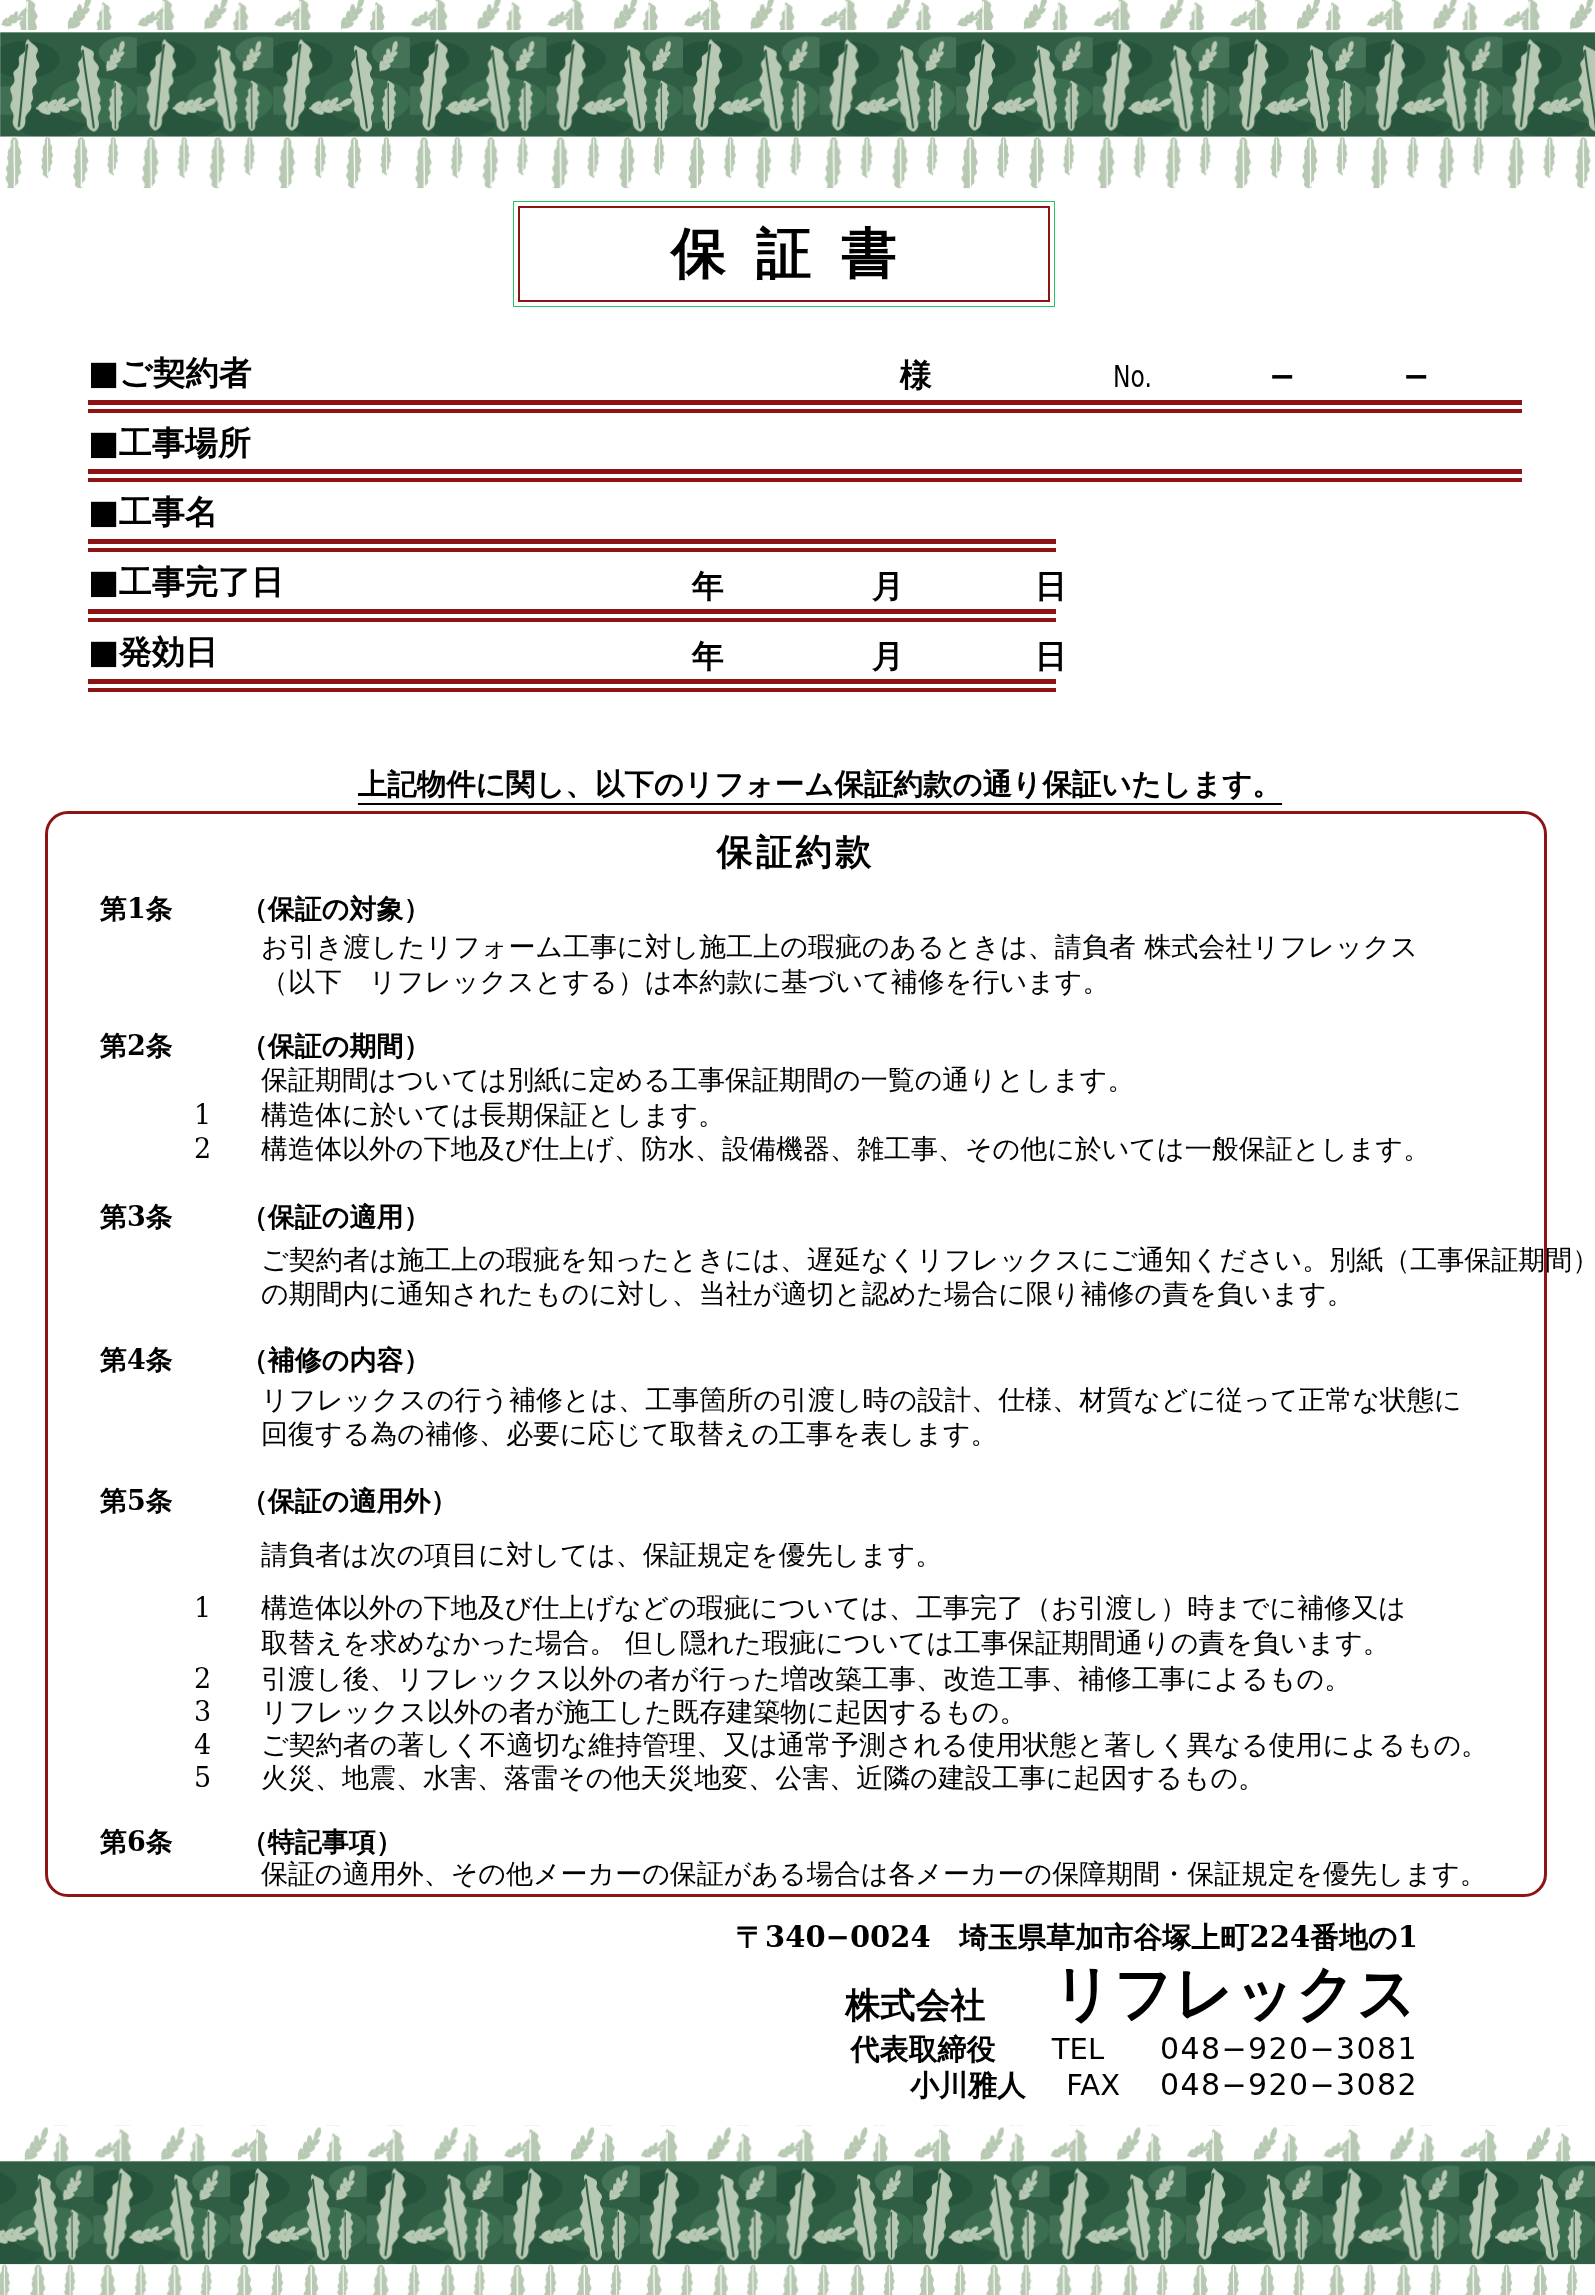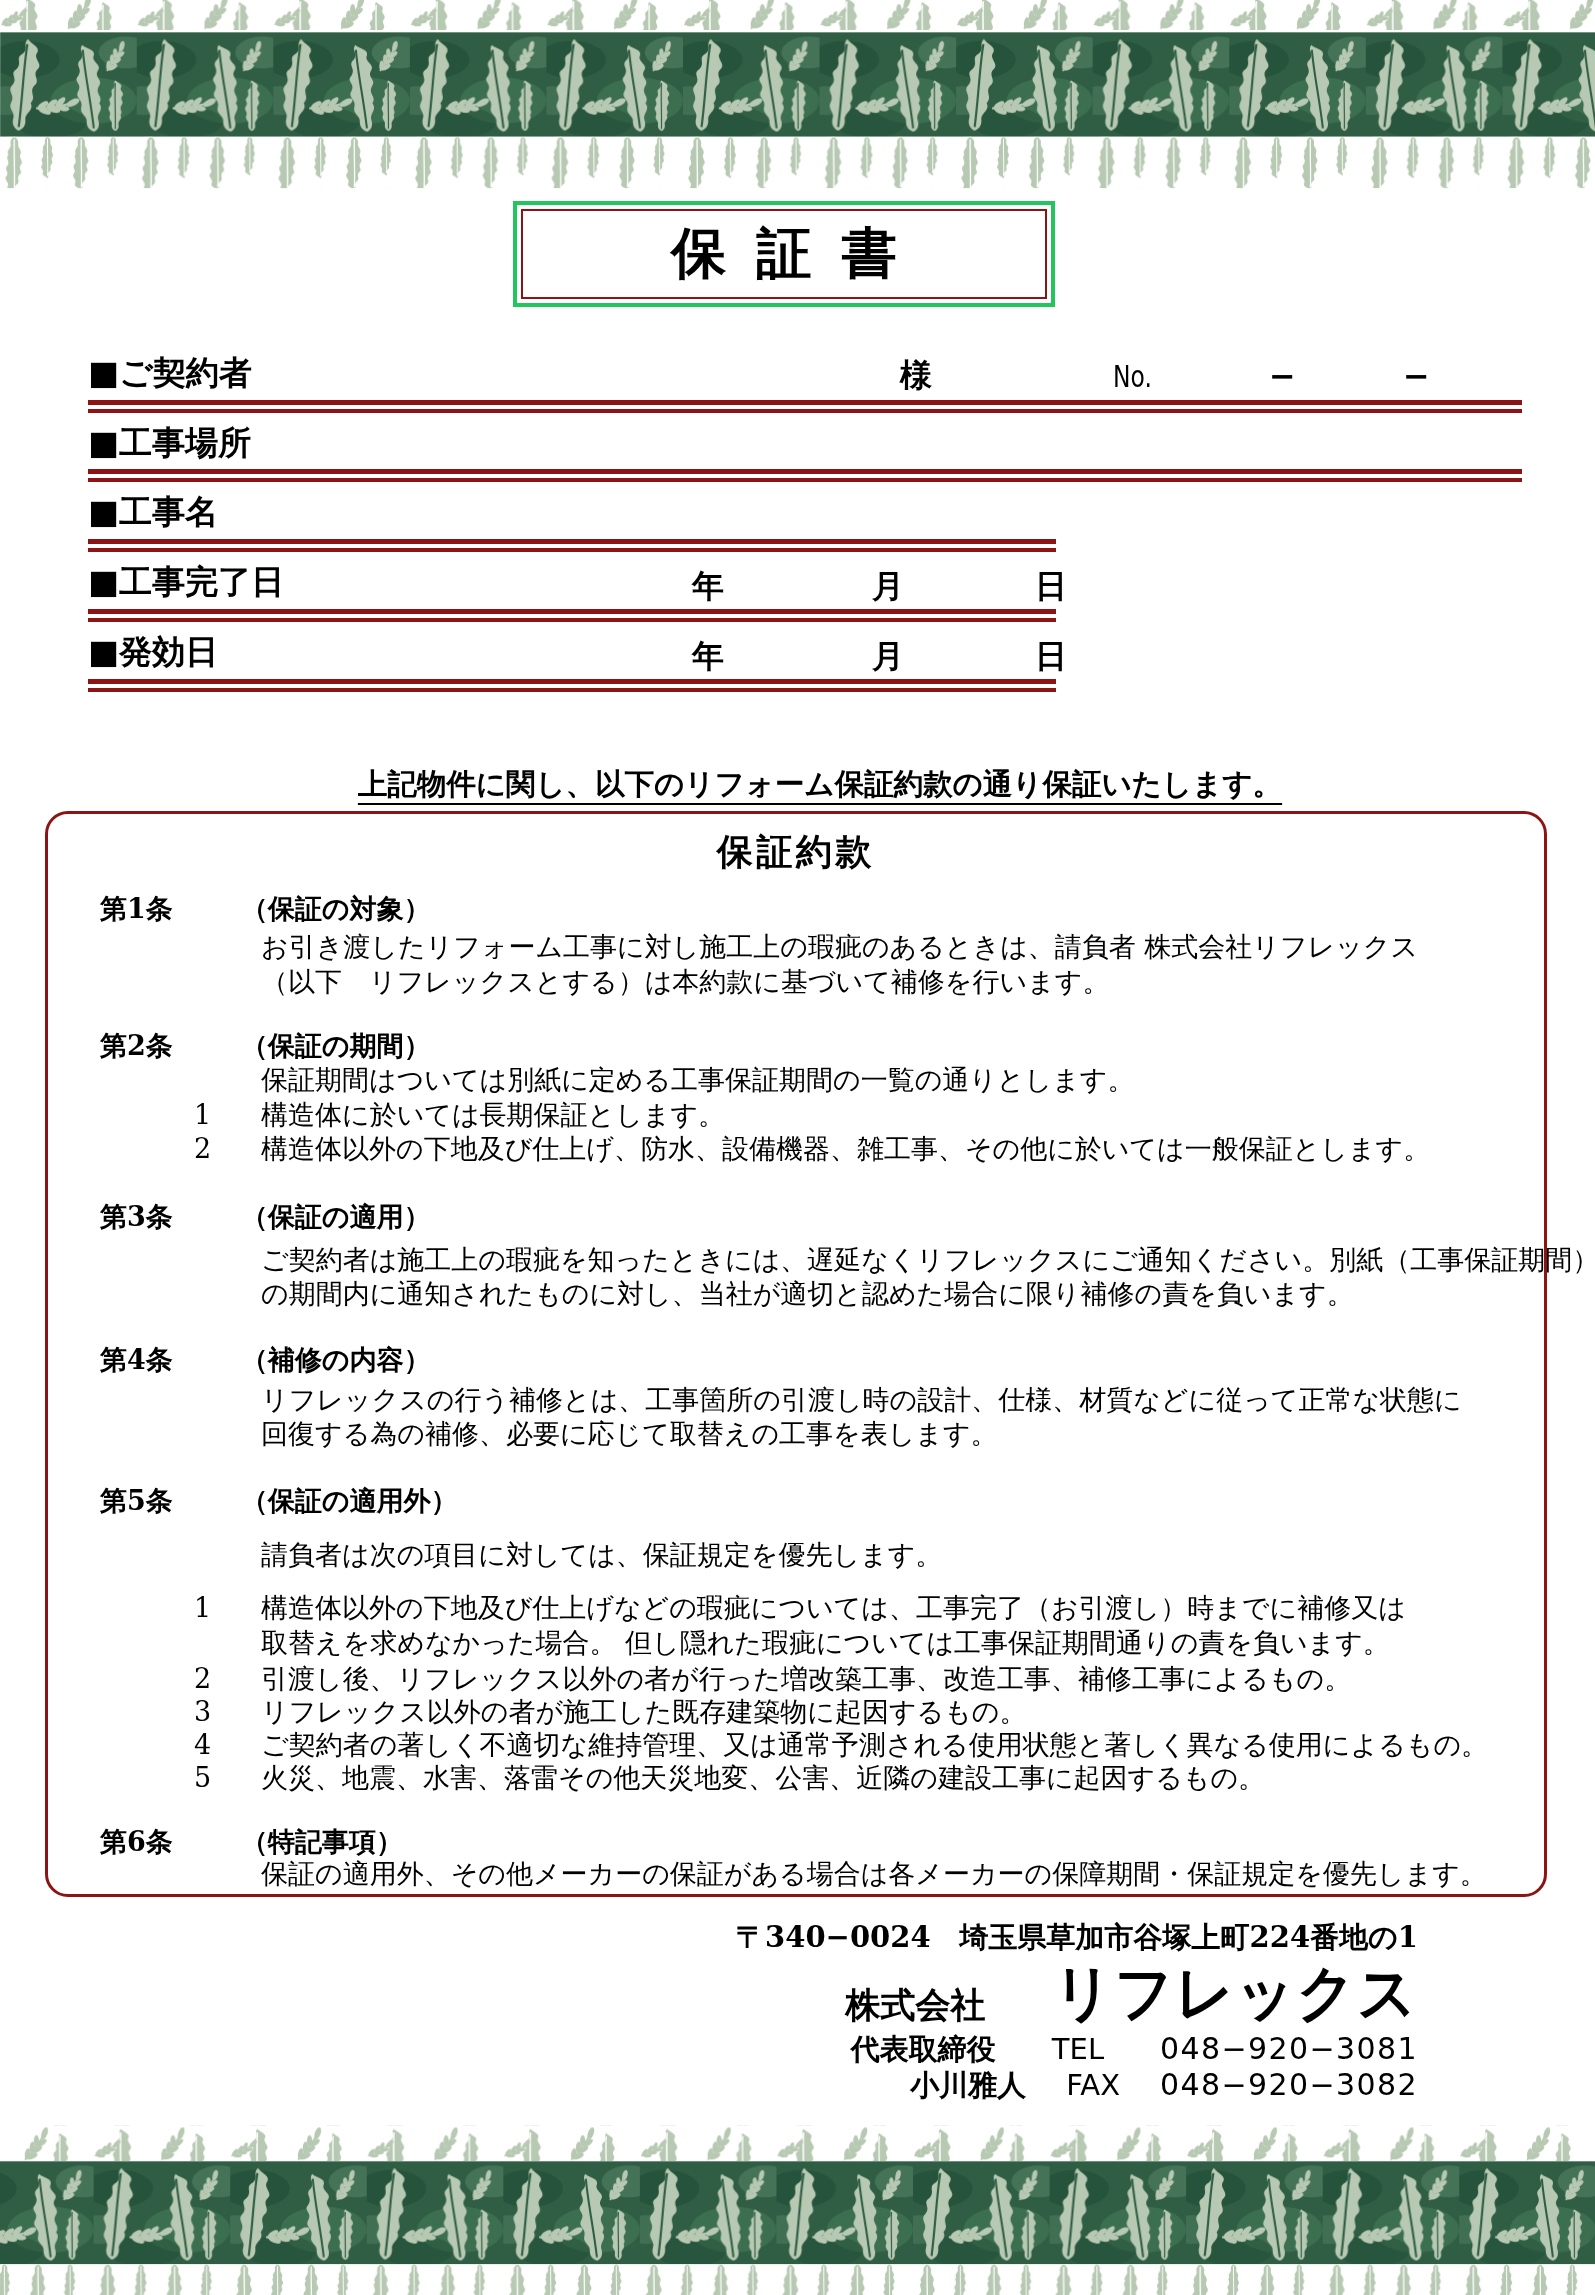--- a/index.html
+++ b/index.html
@@ -10,21 +10,21 @@
     overflow:hidden;
     font-family:"DejaVu Serif","Liberation Serif",serif;
     color:#000;
   }
   .deco{position:absolute;top:0;left:0;z-index:0;}
   .abs{position:absolute;z-index:1;}
 
   
   .title-box{
     left:513px;top:201px;width:542px;height:106px;
-    border:4px solid #22c55e;box-sizing:border-box;
+    border:1px solid #22c55e;box-sizing:border-box;
     display:flex;align-items:center;justify-content:center;
   }
   .title-inner{
     position:absolute;inset:4.3px;border:2.2px solid #8c1414;
     display:flex;align-items:center;justify-content:center;
   }
   .title-text{
     font-size:55px;font-weight:bold;letter-spacing:.55em;padding-left:.55em;
     white-space:nowrap;
   }

